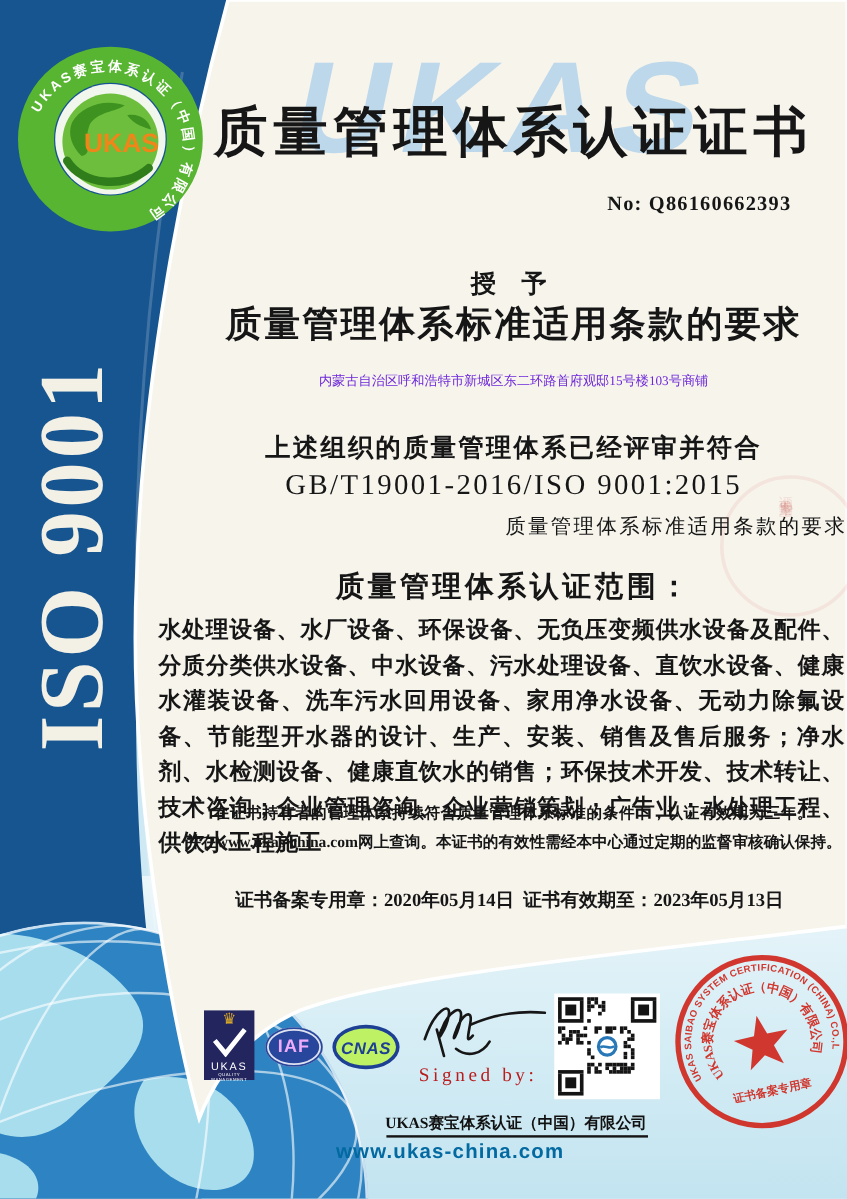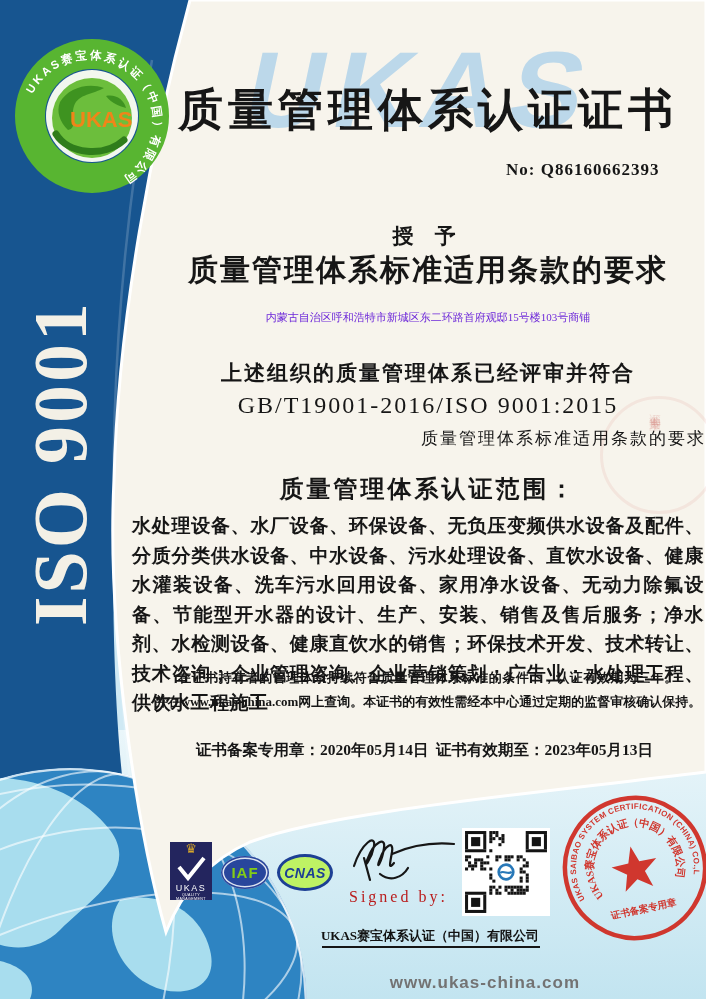--- a/index.html
+++ b/index.html
@@ -30,36 +30,36 @@
   .regdate{left:196px;} .expdate{left:436px;}
   .band-el{z-index:4;}
   .ukasmark{left:170px;top:842px;width:42px;height:58px;background:#23255e;
      text-align:center;color:#fff;}
   .ukasmark .crown{color:#d8a72a;font-size:13px;line-height:12px;display:block;margin-top:1px;}
   .ukasmark .uk{font-size:9px;letter-spacing:1.5px;display:block;
      font-family:"Liberation Sans",sans-serif;margin-top:-2px;}
   .ukasmark .qm{font-size:3.6px;letter-spacing:0.4px;display:block;
      font-family:"Liberation Sans",sans-serif;}
   .iaf{left:221px;top:856px;width:48px;height:33px;background:#28469c;border-radius:50%;
-     color:#84cc16;display:flex;align-items:center;justify-content:center;
+     color:#f0abfc;display:flex;align-items:center;justify-content:center;
      box-shadow:inset 0 0 0 1.5px #28469c, inset 0 0 0 3px rgba(255,255,255,.85);}
   .iaf span{font-family:"Liberation Sans",sans-serif;font-weight:bold;font-size:15px;letter-spacing:1px;}
   .cnas{left:277px;top:854px;width:56px;height:37px;border:3px solid #1d3f94;border-radius:50%;
      background:#bef264;display:flex;align-items:center;justify-content:center;box-sizing:border-box;}
   .cnas span{color:#1d3f94;font-weight:bold;font-size:14px;font-style:italic;
      font-family:"Liberation Sans",sans-serif;letter-spacing:0.5px;}
   .sigline{left:345px;top:884px;width:118px;height:2px;background:#222;}
   .signedby{left:349px;top:888px;font-size:16px;letter-spacing:3px;color:#b91c1c;}
   .qr{left:462px;top:828px;width:88px;height:88px;background:#fff;z-index:4;}
   .footer-co{left:280px;top:927px;width:300px;text-align:center;font-size:13px;
      font-weight:bold;color:#111;z-index:4;}
   .footer-line{left:322px;top:946px;width:218px;height:2px;background:#151515;z-index:4;}
-  .footer-url{left:280px;top:950px;width:300px;text-align:right;font-size:17px;
-     font-weight:bold;letter-spacing:1px;color:#737373;z-index:4;
-     font-family:"Liberation Sans",sans-serif;margin-top:23px;}
+  .footer-url{left:280px;top:950px;width:300px;text-align:left;font-size:17px;
+     font-weight:bold;letter-spacing:1px;color:#0369a1;z-index:4;
+     font-family:"Liberation Sans",sans-serif;}
   .iso-band{z-index:2;left:-165px;top:418px;width:450px;height:90px;text-align:center;
      transform:rotate(-90deg);color:#f3f0e6;font-size:76px;font-weight:bold;
      letter-spacing:3px;line-height:90px;white-space:nowrap;}
   .ghost-ring{left:600px;top:396px;width:112px;height:112px;border:3px solid rgba(200,40,30,.07);
      border-radius:50%;z-index:3;}
   .ghost-text{left:646px;top:404px;height:100px;writing-mode:vertical-rl;
      font-size:12px;color:rgba(195,45,32,.11);z-index:3;letter-spacing:1px;}
   .stamp-svg{left:550px;top:786px;z-index:5;}
   .logo-svg{left:8px;top:32px;z-index:3;}
   .sig-svg{left:346px;top:828px;z-index:4;}

